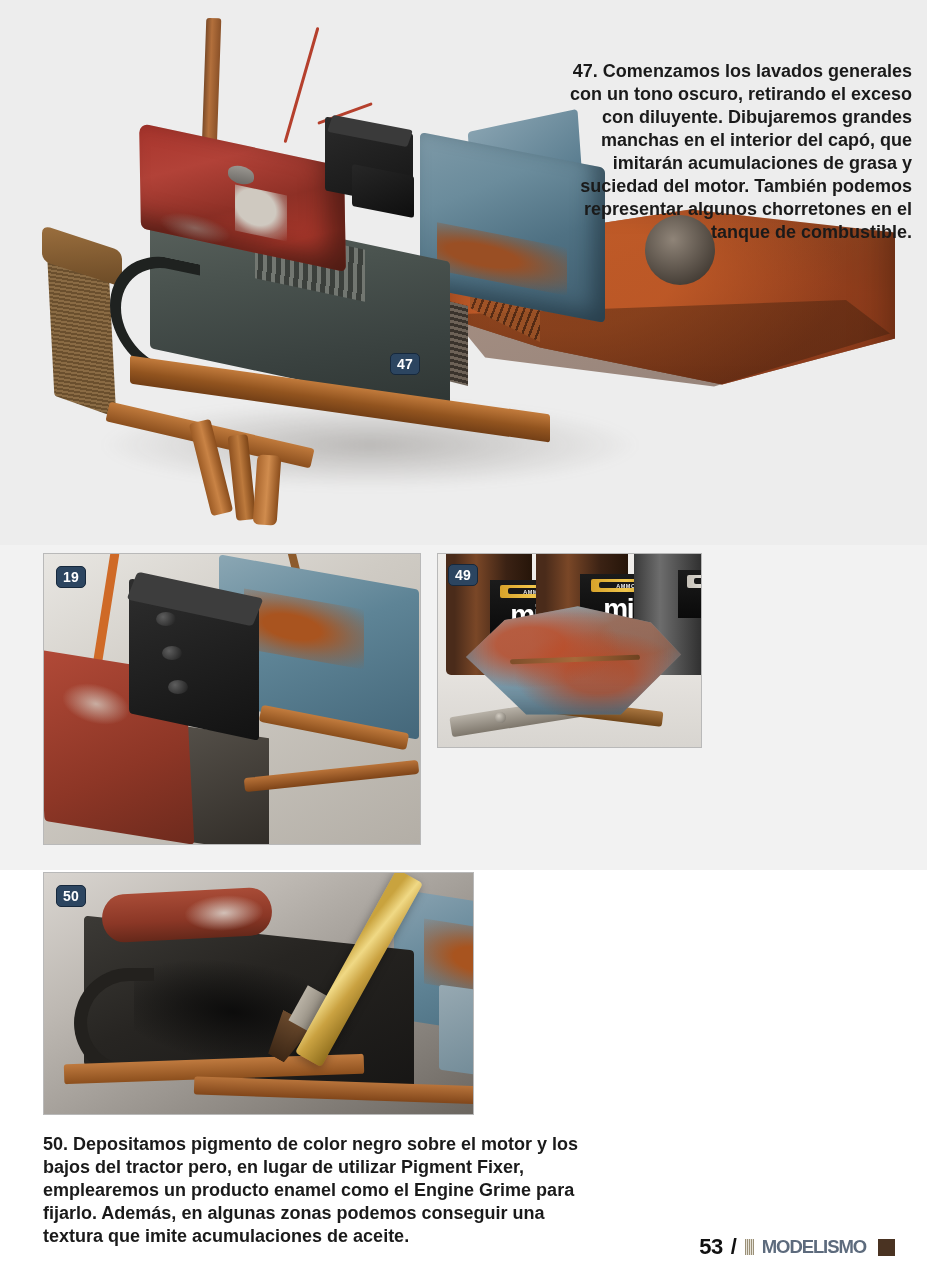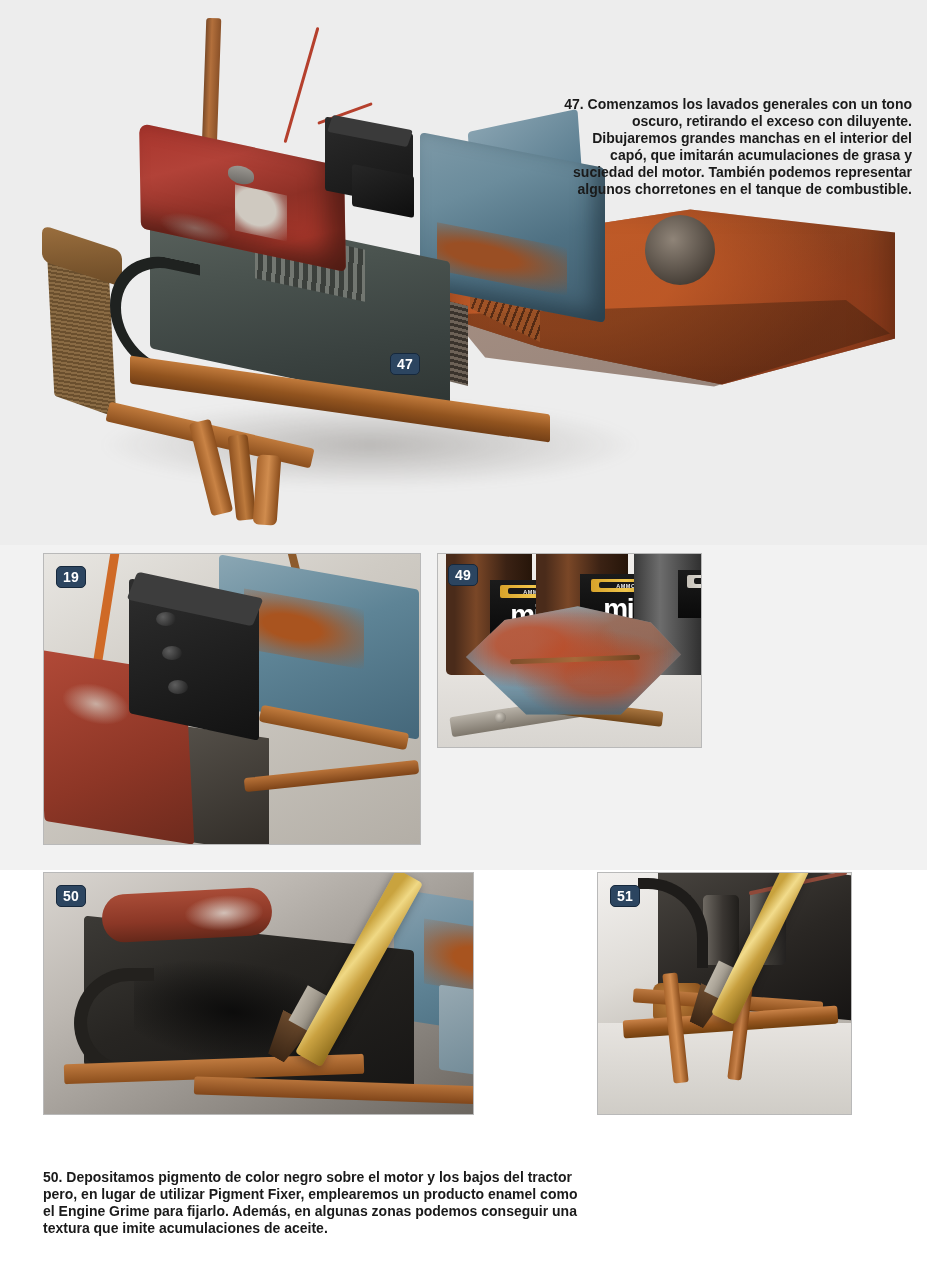--- a/index.html
+++ b/index.html
@@ -57,23 +57,22 @@
     text-align: center;
     letter-spacing: 0.3px;
   }
 
   
   .caption {
     position: absolute;
     color: #1a1a1a;
     font-family: "Liberation Sans", sans-serif;
     font-weight: bold;
-    font-size: 14px;
-    line-height: 17px;
-    margin-top: 36px;
+    font-size: 18px;
+    line-height: 23px;
   }
   .caption.right { text-align: right; }
 
   
   .footer {
     position: absolute;
     right: 32px; bottom: 20px;
     display: flex;
     align-items: center;
     gap: 7px;
@@ -664,37 +663,25 @@
       <div class="p50-pipe"></div>
       <div class="p50-rail"></div>
       <div class="p50-rail2"></div>
       <div class="p50-brush-tip"></div>
       <div class="p50-brush-fer"></div>
       <div class="p50-brush-handle"></div>
     </div>
     <div class="badge" style="left:12px; top:12px;">50</div>
   </div>
 
-  <div class="photo framed p51">
-    <div class="ph-layer p51-bg">
-      <div class="p51-white"></div>
-      <div class="p51-dark"></div>
-      <div class="p51-cyl1"></div>
-      <div class="p51-cyl2"></div>
-      <div class="p51-hose"></div>
-      <div class="p51-redwire"></div>
-      <div class="p51-hub"></div>
-      <div class="p51-axle2"></div>
-      <div class="p51-axle"></div>
-      <div class="p51-post"></div>
-      <div class="p51-post2"></div>
-      <div class="p51-brush-tip"></div>
-      <div class="p51-brush-fer"></div>
-      <div class="p51-brush-handle"></div>
-    </div>
-    <div class="badge" style="left:12px; top:12px;">51</div>
+
+  <p class="caption" style="left:43px; top:1133px; width:545px;">50. Depositamos pigmento de color negro sobre el motor y los bajos del tractor pero, en lugar de utilizar Pigment Fixer, emplearemos un producto enamel como el Engine Grime para fijarlo. Además, en algunas zonas podemos conseguir una textura que imite acumulaciones de aceite.</p>
+
+
+  <div class="footer">
+    <span class="pg-num">53</span>
+    <span class="pg-slash">/</span>
+    <span class="logo-stripe"></span>
+    <span class="logo-word">MODELISMO</span>
+    <span class="logo-square"></span>
   </div>
 
-  <p class="caption" style="left:43px; top:1133px; width:545px;">50. Depositamos pigmento de color negro sobre el motor y los bajos del tractor pero, en lugar de utilizar Pigment Fixer, emplearemos un producto enamel como el Engine Grime para fijarlo. Además, en algunas zonas podemos conseguir una textura que imite acumulaciones de aceite.</p>
-
-
-
 </div>
 
 </body></html>

